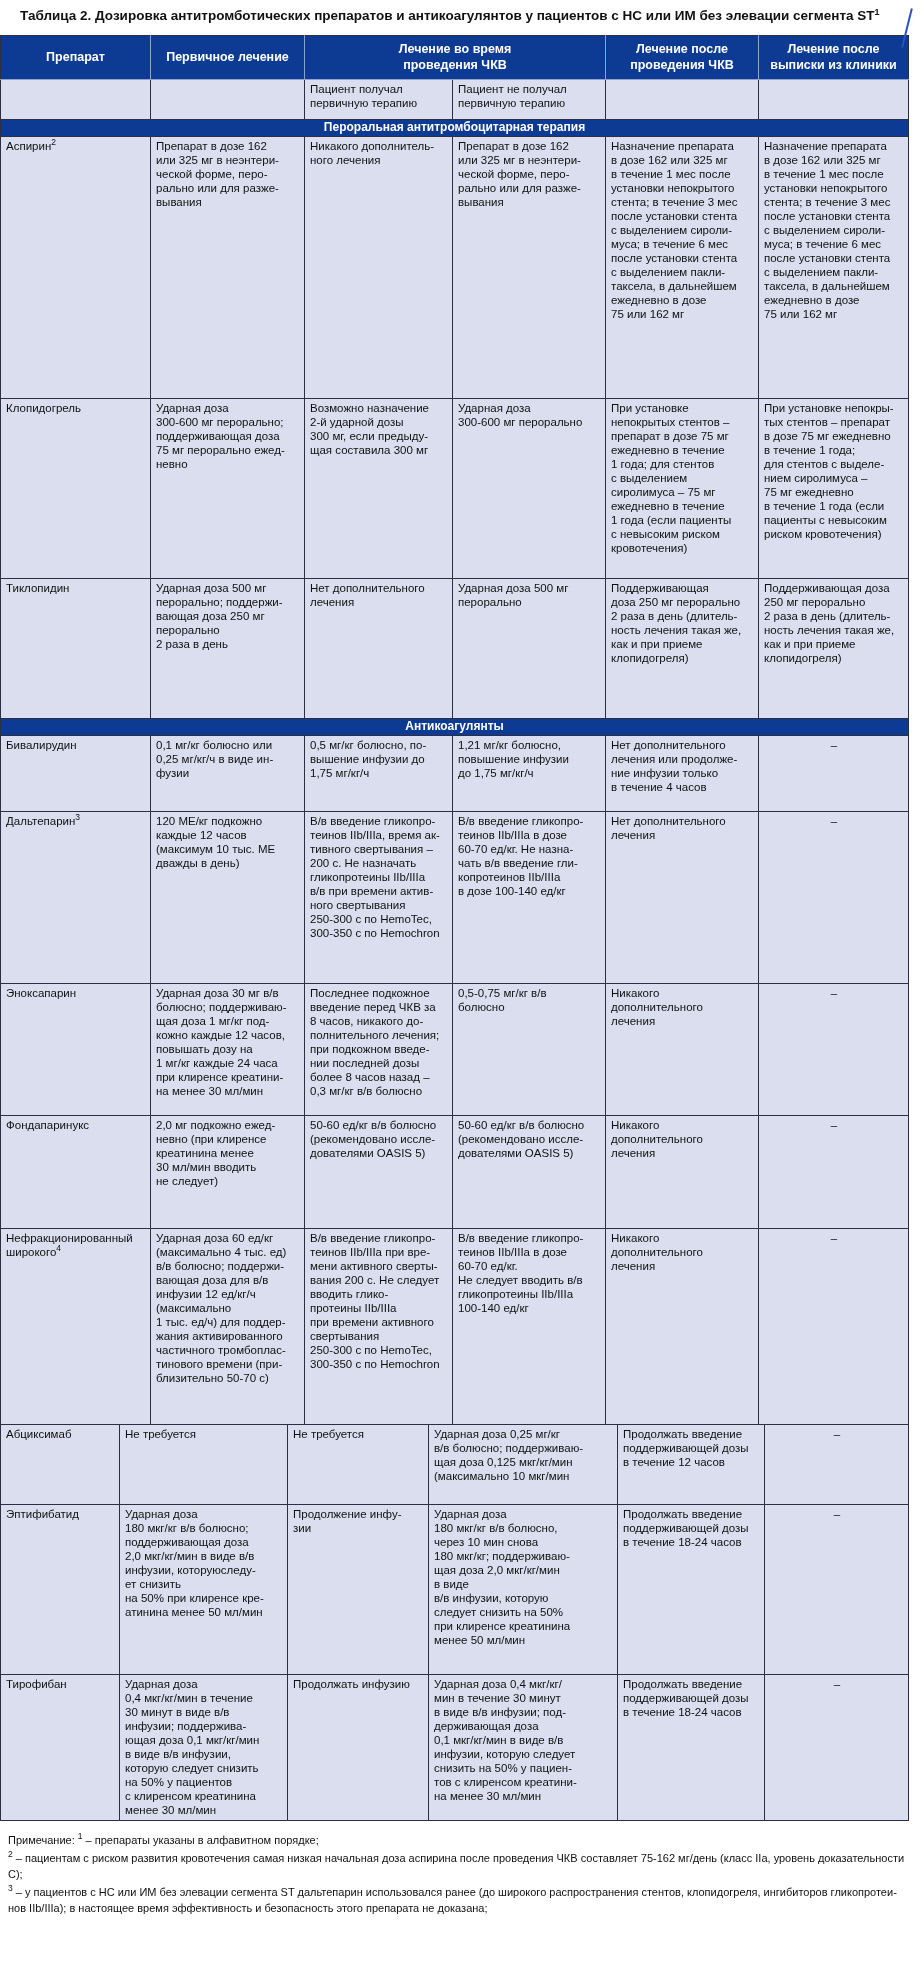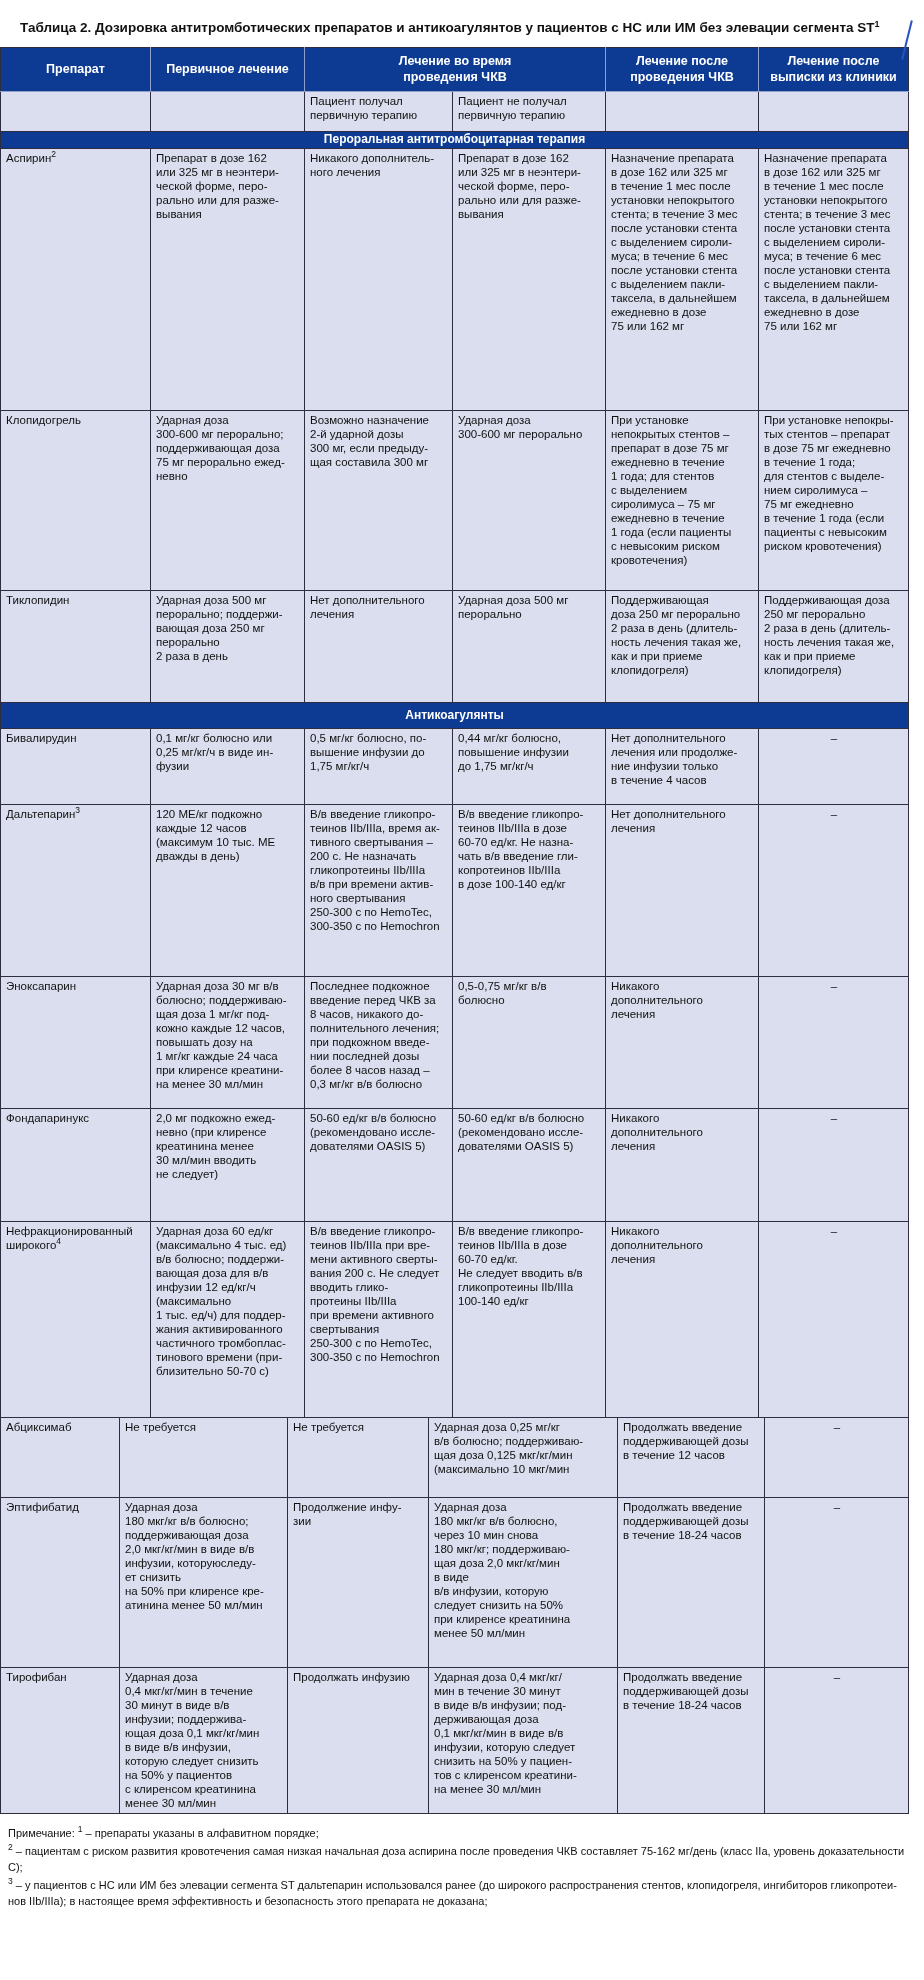--- a/index.html
+++ b/index.html
@@ -1,19 +1,19 @@
 <!DOCTYPE html>
 <html><head>
 <meta charset="utf-8">
 <style>
   html,body{margin:0;padding:0;background:#ffffff;}
   body{width:924px;font-family:"Liberation Sans","DejaVu Sans",sans-serif;color:#111;position:relative;}
   .page{position:relative;width:924px;min-height:1980px;}
   .corner-mark{position:absolute;top:0;right:16px;width:2px;height:40px;background:#2a52c0;transform:rotate(14deg);}
-  .title{font-size:13.5px;font-weight:bold;margin:20px 8px 10px 20px;line-height:1.25;}
+  .title{font-size:13.5px;font-weight:bold;margin:8px 8px 10px 20px;line-height:1.25;}
   .title sup{font-size:9px;}
   table{border-collapse:collapse;table-layout:fixed;margin:0 0;width:908px;}
   .t2{margin-top:-1px;}
   td,th{border:1px solid #2e2e40;vertical-align:top;padding:2px 4px 2px 5px;
         font-size:11.5px;line-height:14px;font-weight:normal;text-align:left;
         background:#dadeee;white-space:pre-line;overflow:hidden;}
   tr.head th{background:#0d3b93;color:#ffffff;font-weight:bold;font-size:12.5px;line-height:16px;
         text-align:center;vertical-align:middle;border-color:#8fa0cc;border-top-color:#2e2e40;padding:4px 3px;}
   tr.head th:first-child{border-left-color:#2e2e40;}
   tr.head th:last-child{border-right-color:#2e2e40;}
@@ -139,21 +139,21 @@
 в дозе 75 мг ежедневно
 в течение 1 года;
 для стентов с выделе-
 нием сиролимуса –
 75 мг ежедневно
 в течение 1 года (если
 пациенты с невысоким
 риском кровотечения)</td>
       </tr>
 
-      <tr style="height:112px">
+      <tr style="height:140px">
         <td><span>Тиклопидин</span></td>
         <td>Ударная доза 500 мг
 перорально; поддержи-
 вающая доза 250 мг
 перорально
 2 раза в день</td>
         <td>Нет дополнительного
 лечения</td>
         <td>Ударная доза 500 мг
 перорально</td>
@@ -164,33 +164,33 @@
 как и при приеме
 клопидогреля)</td>
         <td>Поддерживающая доза
 250 мг перорально
 2 раза в день (длитель-
 ность лечения такая же,
 как и при приеме
 клопидогреля)</td>
       </tr>
 
-      <tr class="section" style="height:26px">
+      <tr class="section" style="height:17px">
         <td colspan="6">Антикоагулянты</td>
       </tr>
 
       <tr style="height:76px">
         <td><span>Бивалирудин</span></td>
         <td>0,1 мг/кг болюсно или
 0,25 мг/кг/ч в виде ин-
 фузии</td>
         <td>0,5 мг/кг болюсно, по-
 вышение инфузии до
 1,75 мг/кг/ч</td>
-        <td>0,44 мг/кг болюсно,
+        <td>1,21 мг/кг болюсно,
 повышение инфузии
 до 1,75 мг/кг/ч</td>
         <td>Нет дополнительного
 лечения или продолже-
 ние инфузии только
 в течение 4 часов</td>
         <td class="dash">–</td>
       </tr>
 
       <tr style="height:172px">

